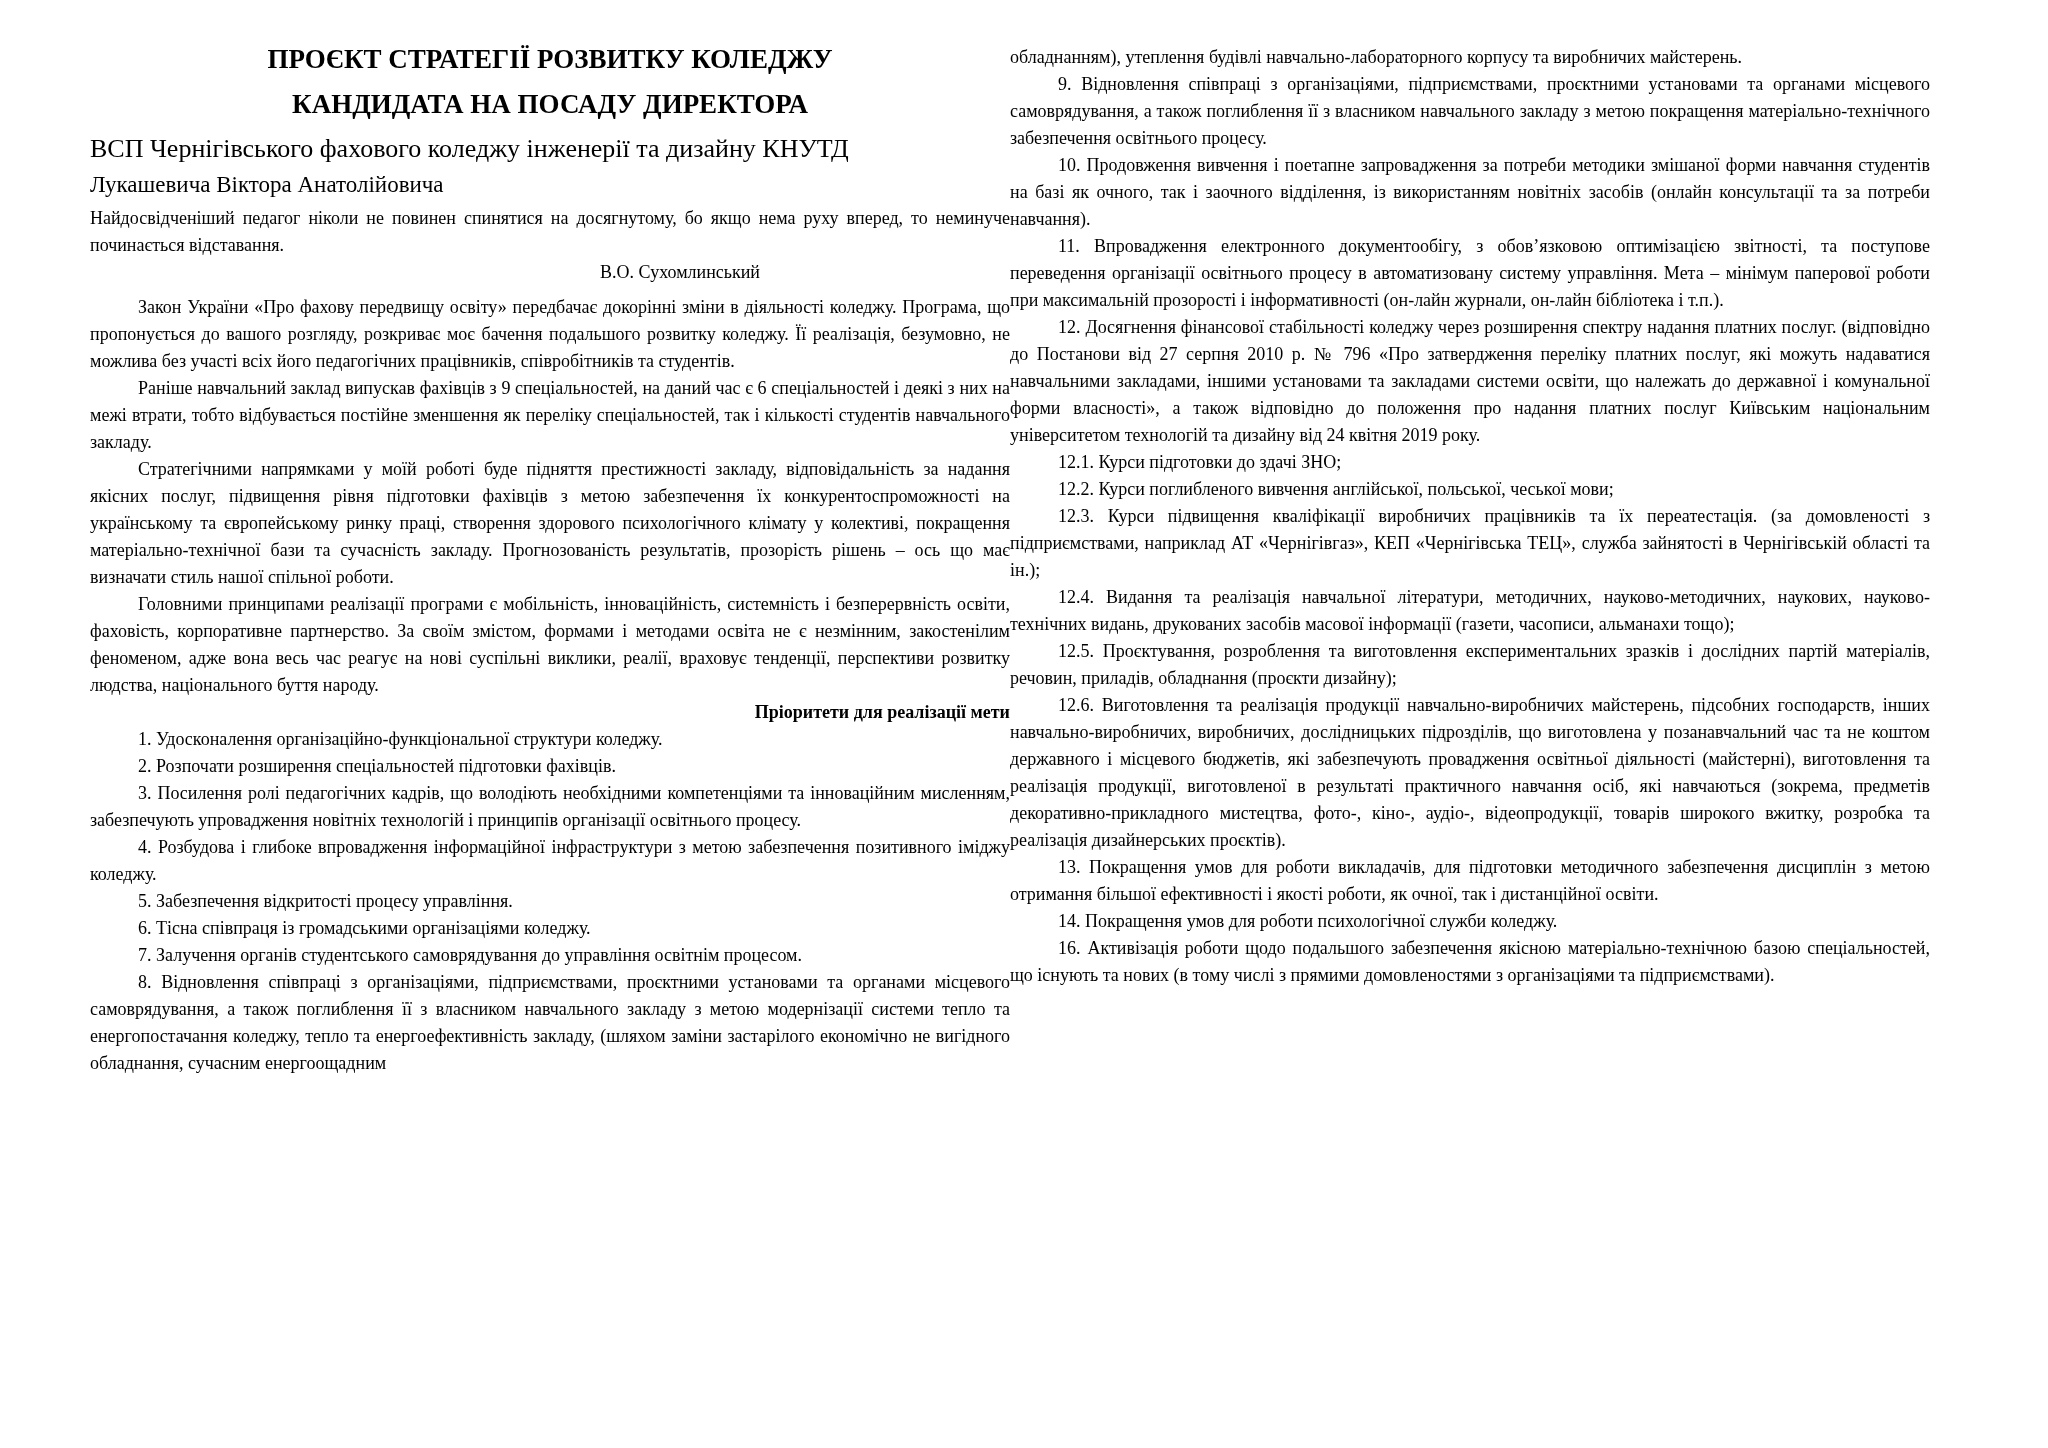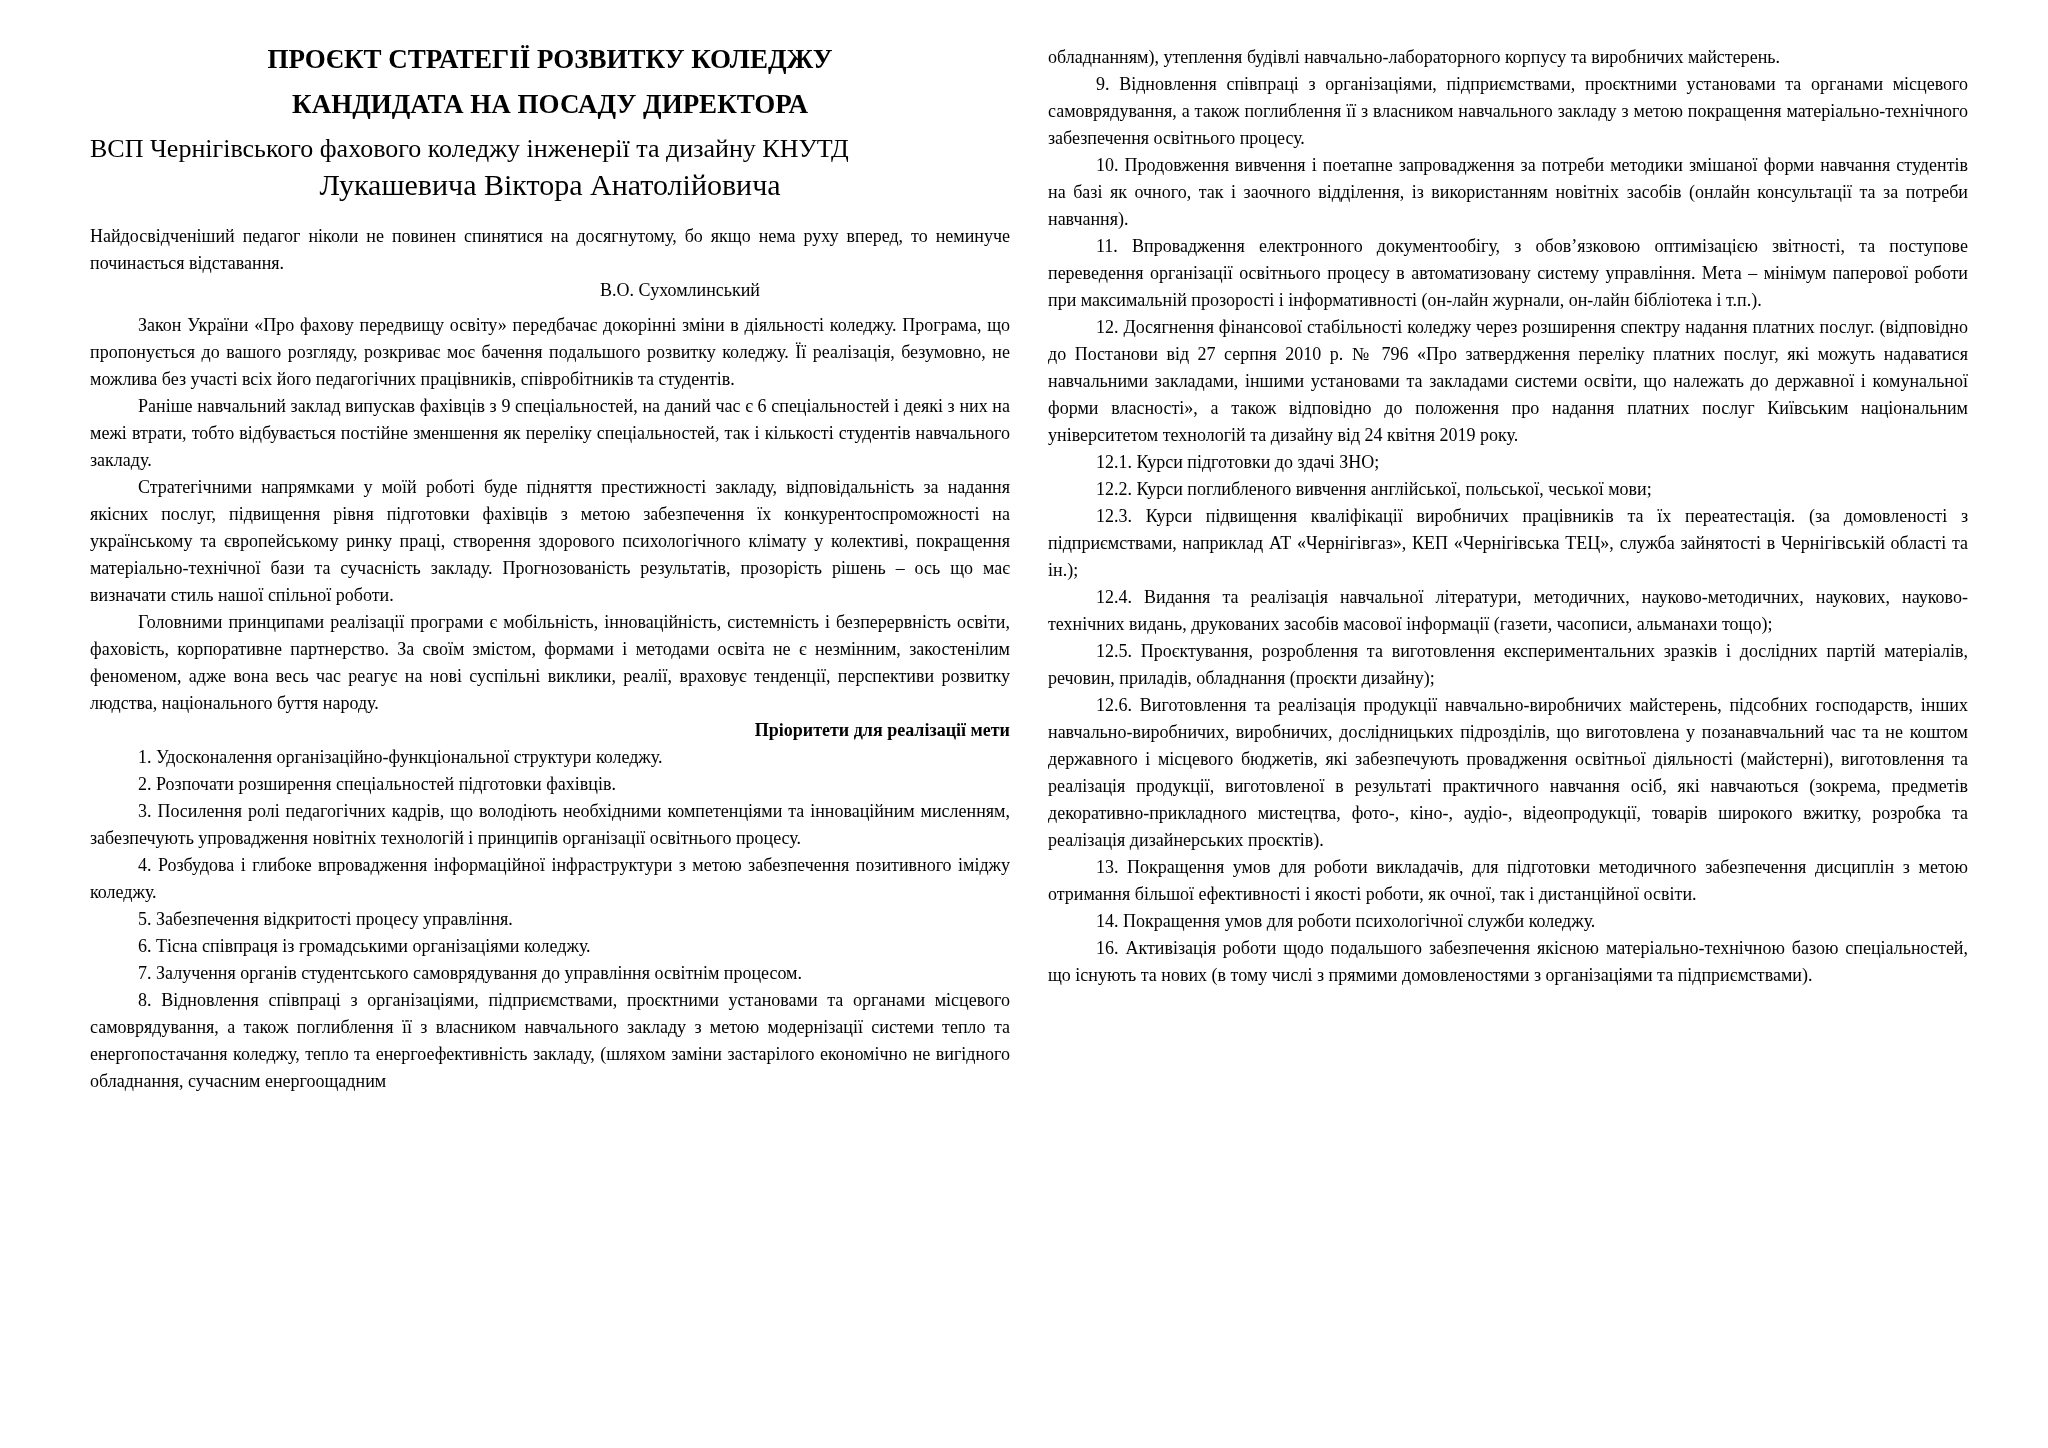--- a/index.html
+++ b/index.html
@@ -9,21 +9,20 @@
   }
   body {
     width: 2048px;
     height: 1448px;
     font-family: "Liberation Serif", serif;
     color: #000000;
     overflow: hidden;
   }
   .spread {
     display: flex;
-    gap: 38px;
     padding: 44px 80px 0 90px;
     box-sizing: border-box;
   }
   .page {
     width: 920px;
     flex: 0 0 920px;
   }
   p {
     margin: 0;
     font-size: 18px;
@@ -39,25 +38,24 @@
     line-height: 31px;
     margin-bottom: 14px;
   }
   .doc-subtitle {
     text-indent: 0;
     font-size: 26px;
     line-height: 30px;
     margin-bottom: 7px;
   }
   .doc-author {
-    text-align: center;
     text-indent: 0;
-    font-size: 30px;
+    font-size: 23px;
     line-height: 28px;
-    margin-bottom: 24px;
+    margin-bottom: 6px;
   }
   .epigraph {
     text-indent: 0;
   }
   .attribution {
     text-align: right;
     text-indent: 0;
     padding-right: 250px;
     margin-bottom: 8px;
   }

